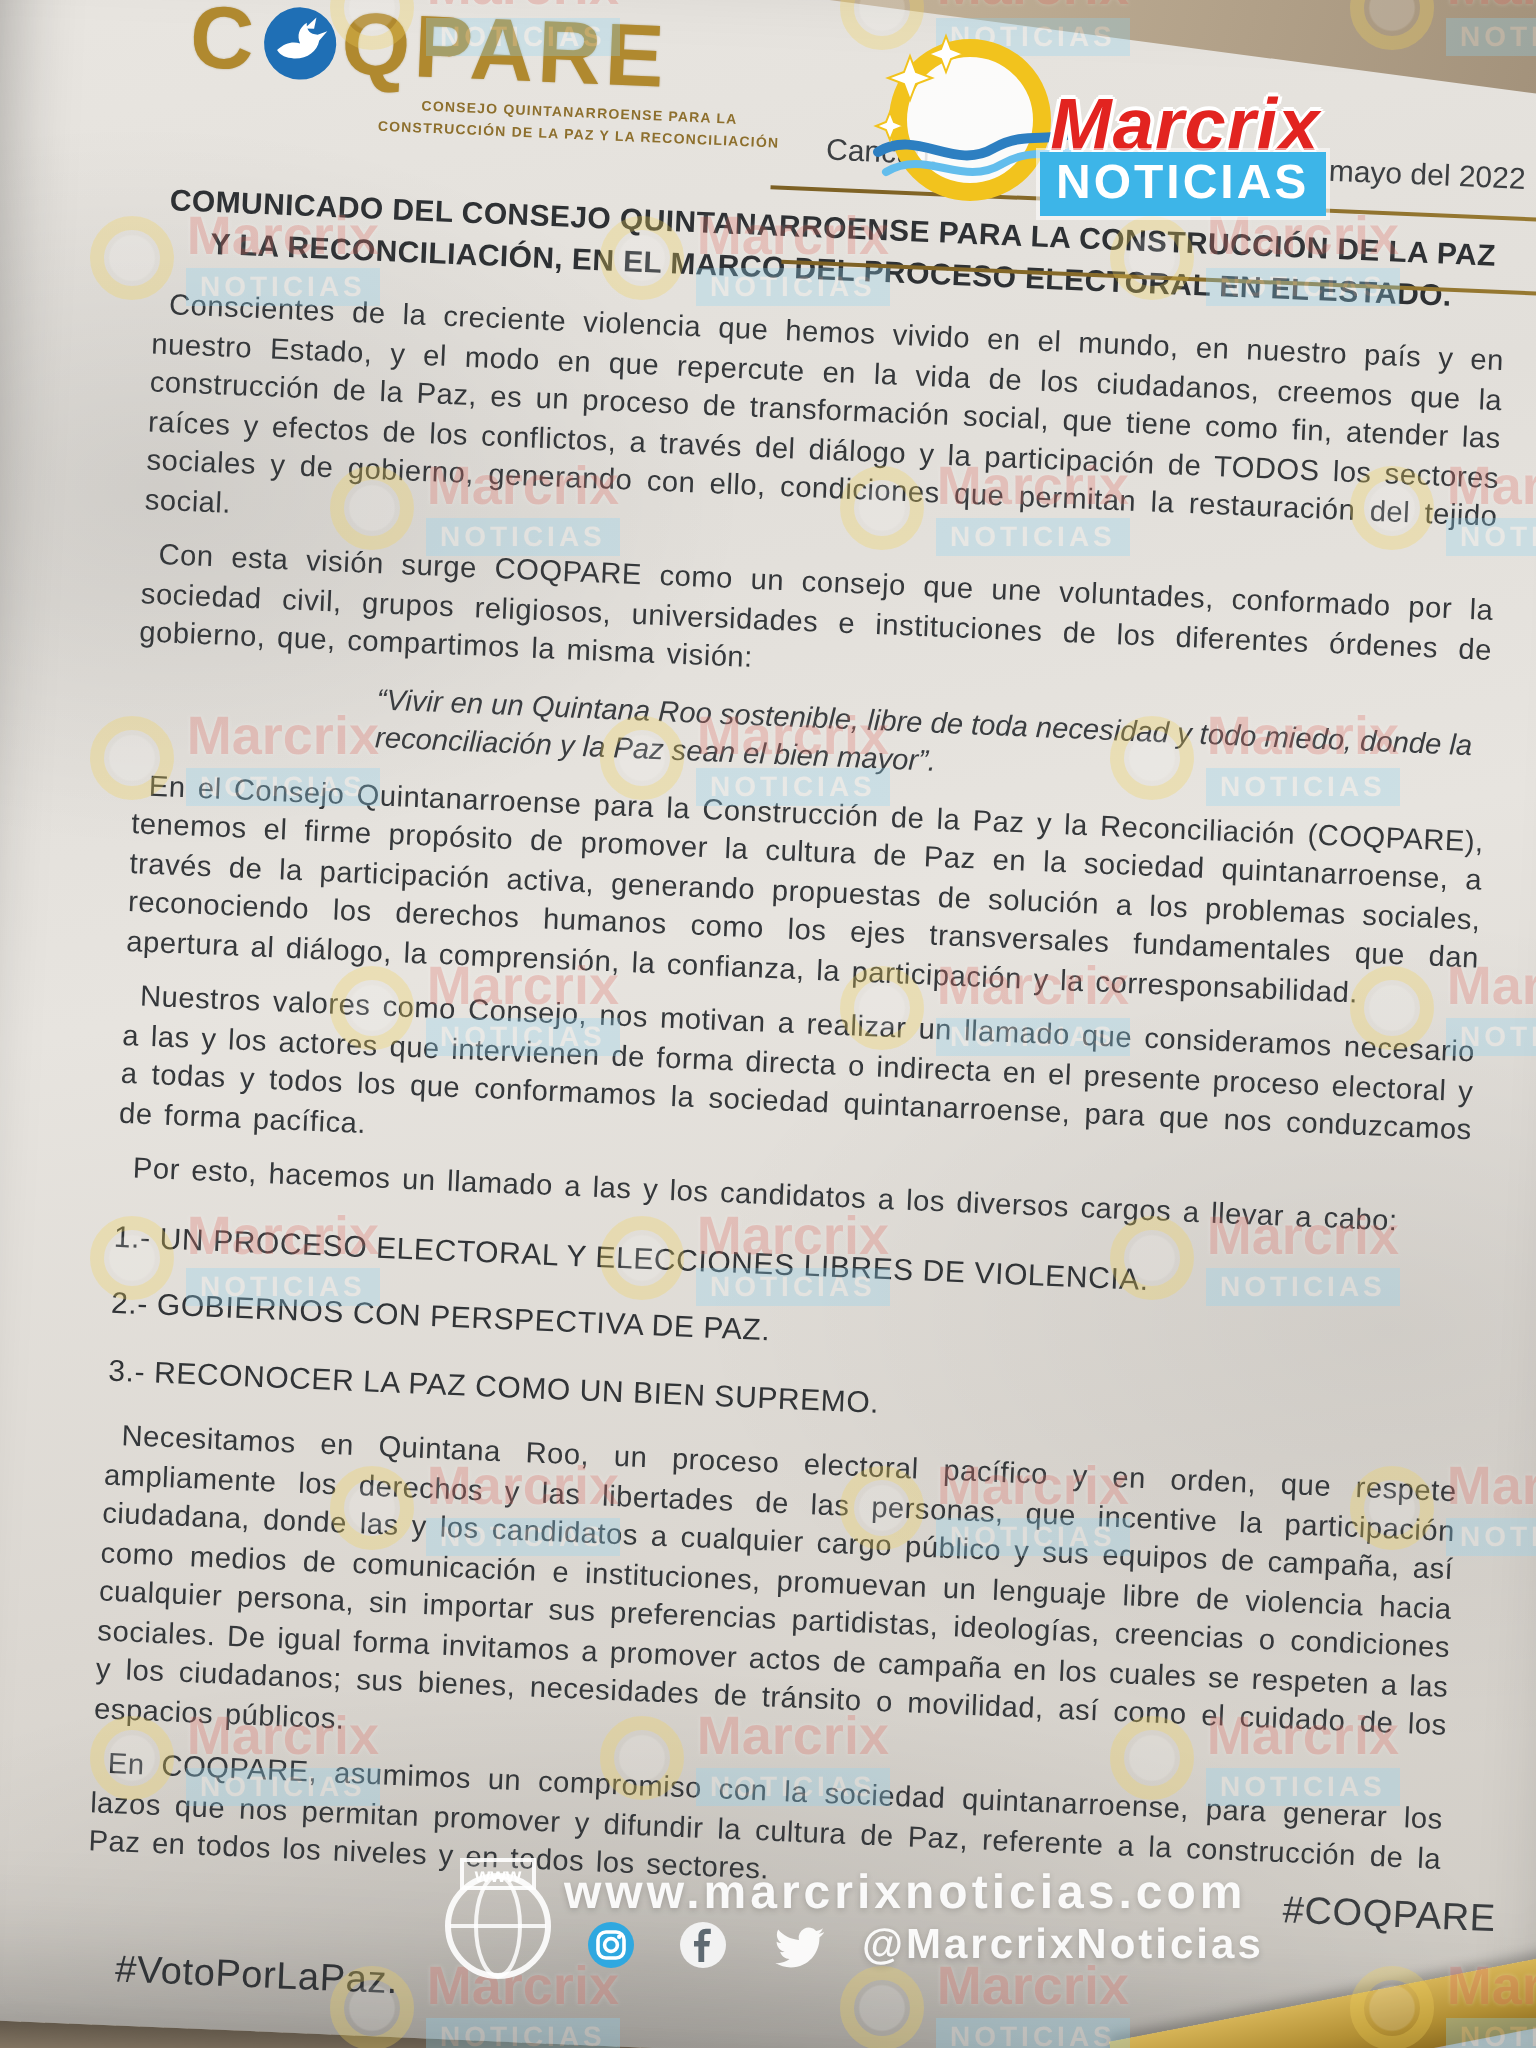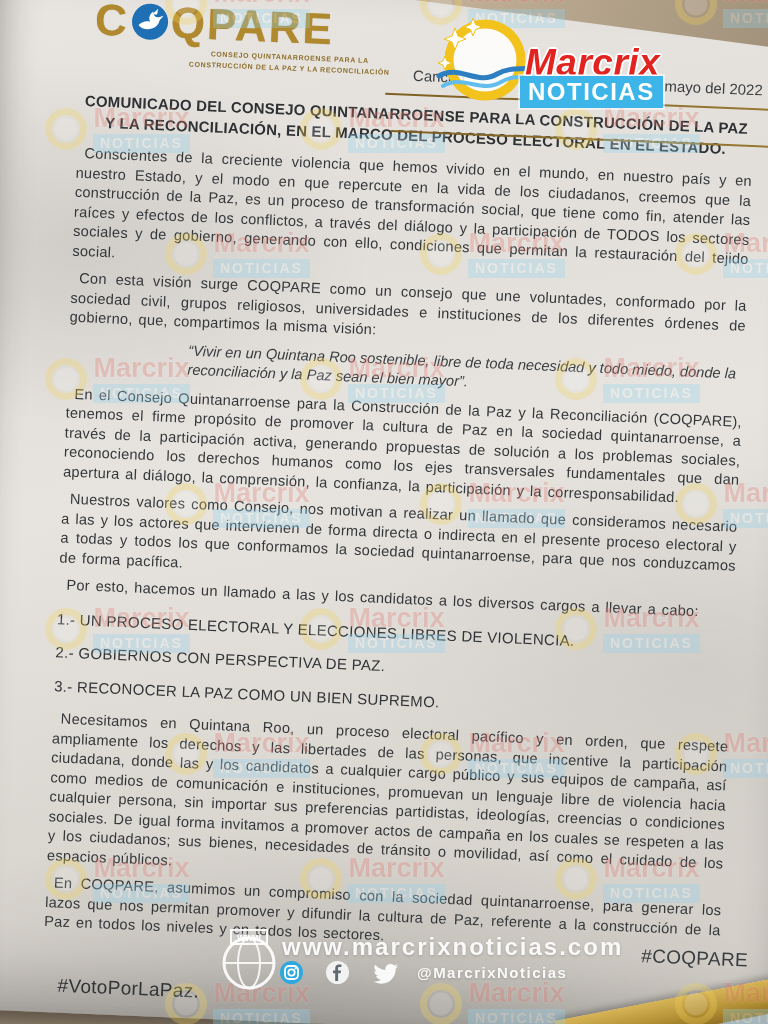--- a/index.html
+++ b/index.html
@@ -118,21 +118,21 @@
     position:absolute; left:95px; top:66px;
     background:#3db5e8; color:#fff; font-weight:bold; font-size:24px;
     letter-spacing:1.5px; padding:2px 8px;
     box-shadow:0 0 0 2px rgba(255,255,255,0.55);
   }
 
   
   .footer-overlay { position:absolute; inset:0; pointer-events:none; color:rgba(255,255,255,0.93);font-weight:bold; }
   .globe { position:absolute; left:220px; top:926px; }
   .site-row   { position:absolute; left:282px; top:933px; font-size:24px; letter-spacing:2px; text-shadow:0 1px 3px rgba(0,0,0,0.18); }
-  .handle-row { position:absolute; left:279px; top:960px; display:flex; align-items:center; gap:21px; font-size:15px; letter-spacing:1.5px; text-shadow:0 1px 3px rgba(0,0,0,0.18); }
+  .handle-row { position:absolute; left:293px; top:960px; display:flex; align-items:center; gap:21px; font-size:21px; letter-spacing:1.5px; text-shadow:0 1px 3px rgba(0,0,0,0.18); }
   .phone-row  { position:absolute; left:368px; top:988px; display:flex; align-items:center; gap:6px; font-size:21px; letter-spacing:1.5px; text-shadow:0 1px 3px rgba(0,0,0,0.18); }
   .handle-row .ico { width:25px; height:25px; flex:none; }
 </style>
 </head>
 <body>
 
 <div class="photo">
 
   <div class="paper">
 

